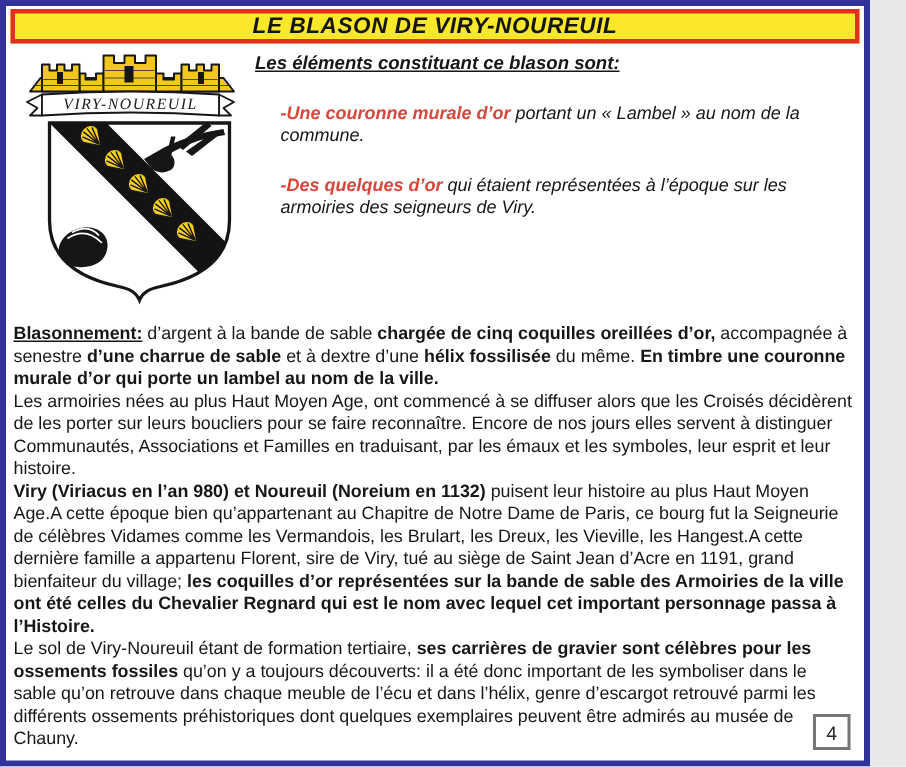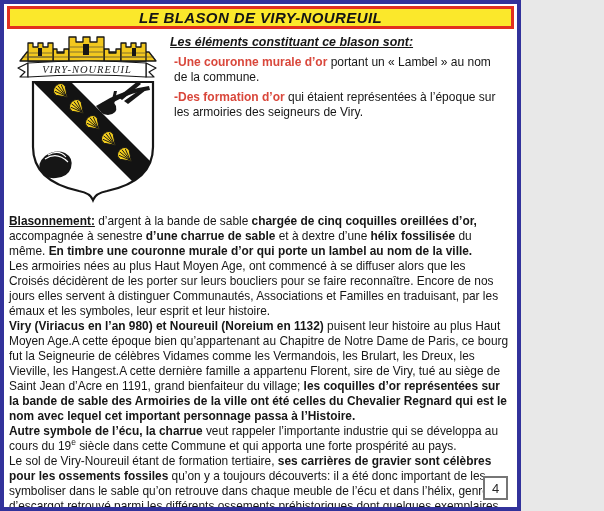--- a/index.html
+++ b/index.html
@@ -1,30 +1,30 @@
 <!DOCTYPE html>
 <html><head>
 <meta charset="utf-8">
 <style>
   html,body{margin:0;padding:0;background:#e8e8e8;}
   .page{
-    width:521px;height:511px;box-sizing:border-box;margin:0;
+    width:580px;height:511px;box-sizing:border-box;margin:0;
     border:4px solid #32329b;background:#fff;position:relative;overflow:hidden;
     font-family:"Liberation Sans",sans-serif;color:#161616;
   }
   .title-bar{
     margin:2px 3px 0 3px;border:3px solid #e2301f;background:#fbe82b;
     text-align:center;font-style:italic;font-weight:bold;font-size:15px;
     line-height:17px;letter-spacing:.4px;color:#151515;
   }
   .top{display:flex;gap:6px;padding:6px 7px 0 8px;min-height:171px;align-items:flex-start;}
   .blason{flex:0 0 152px;text-align:right;}
   .intro{flex:1 1 auto;font-size:12px;line-height:15.6px;}
-  .intro .heading{margin:0 0 1px 0;font-weight:bold;font-style:italic;text-decoration:underline;font-size:12.4px;}
-  .intro p{margin:4px;}
+  .intro .heading{margin:0 0 1px 0;font-weight:bold;text-decoration:underline;font-size:12.4px;}
+  .intro p{margin:17px;font-style:italic;}
   .body-text{padding:3px 8px 0 5px;font-size:11.9px;line-height:15px;}
   .body-text p{margin:0;}
   .b{font-weight:bold}
   .u{text-decoration:underline}
   .red{color:#d9473b}
   sup{font-size:8.5px;line-height:0;vertical-align:super;}
   .page-num{
     position:absolute;right:9px;bottom:7px;width:21px;height:20px;background:#fff;
     border:2px solid #767676;display:flex;align-items:center;justify-content:center;
     font-size:13px;color:#2a2a2a;
@@ -99,27 +99,26 @@
             <path d="M29,137 Q24,129 33,121 Q43,114 53,118 Q62,123 59,133 Q56,142 44,143 Q33,144 29,137 Z" fill="#161616"></path>
             <path d="M36,120 Q47,114 54,122 M33,124 Q45,116 56,127" stroke="#ffffff" stroke-width="1.1" fill="none"></path>
           </g>
         </g>
       </svg>
     </div>
 
     <div class="intro">
       <p class="heading">Les éléments constituant ce blason sont:</p>
       <p><span class="b red">-Une couronne murale d’or</span><span> portant un « Lambel » au nom de la commune.</span></p>
-      <p><span class="b red">-Des formation d’or</span><span> qui étaient représentées à l’époque sur les armoiries des seigneurs de Viry.</span></p>
+      <p><span class="b red">-Des quelques d’or</span><span> qui étaient représentées à l’époque sur les armoiries des seigneurs de Viry.</span></p>
     </div>
   </div>
 
   <div class="body-text">
     <p><span class="b u">Blasonnement:</span><span> d’argent à la bande de sable </span><span class="b">chargée de cinq coquilles oreillées d’or,</span><span> accompagnée à senestre </span><span class="b">d’une charrue de sable</span><span> et à dextre d’une </span><span class="b">hélix fossilisée</span><span> du même. </span><span class="b">En timbre une couronne murale d’or qui porte un lambel au nom de la ville.</span></p>
     <p><span>Les armoiries nées au plus Haut Moyen Age, ont commencé à se diffuser alors que les Croisés décidèrent de les porter sur leurs boucliers pour se faire reconnaître. Encore de nos jours elles servent à distinguer Communautés, Associations et Familles en traduisant, par les émaux et les symboles, leur esprit et leur histoire.</span></p>
     <p><span class="b">Viry (Viriacus en l’an 980) et Noureuil (Noreium en 1132)</span><span> puisent leur histoire au plus Haut Moyen Age.A cette époque bien qu’appartenant au Chapitre de Notre Dame de Paris, ce bourg fut la Seigneurie de célèbres Vidames comme les Vermandois, les Brulart, les Dreux, les Vieville, les Hangest.A cette dernière famille a appartenu Florent, sire de Viry, tué au siège de Saint Jean d’Acre en 1191, grand bienfaiteur du village; </span><span class="b">les coquilles d’or représentées sur la bande de sable des Armoiries de la ville ont été celles du Chevalier Regnard qui est le nom avec lequel cet important personnage passa à l’Histoire.</span></p>
-    <p><span class="b">Autre symbole de l’écu, la charrue</span><span> veut rappeler l’importante industrie qui se développa au cours du 19</span><sup>e</sup><span> siècle dans cette Commune et qui apporta une forte prospérité au pays.</span></p>
     <p><span>Le sol de Viry-Noureuil étant de formation tertiaire, </span><span class="b">ses carrières de gravier sont célèbres pour les ossements fossiles</span><span> qu’on y a toujours découverts: il a été donc important de les symboliser dans le sable qu’on retrouve dans chaque meuble de l’écu et dans l’hélix, genre d’escargot retrouvé parmi les différents ossements préhistoriques dont quelques exemplaires peuvent être admirés au musée de Chauny.</span></p>
   </div>
 
   <div class="page-num">4</div>
 
 </div>
 
 </body></html>

